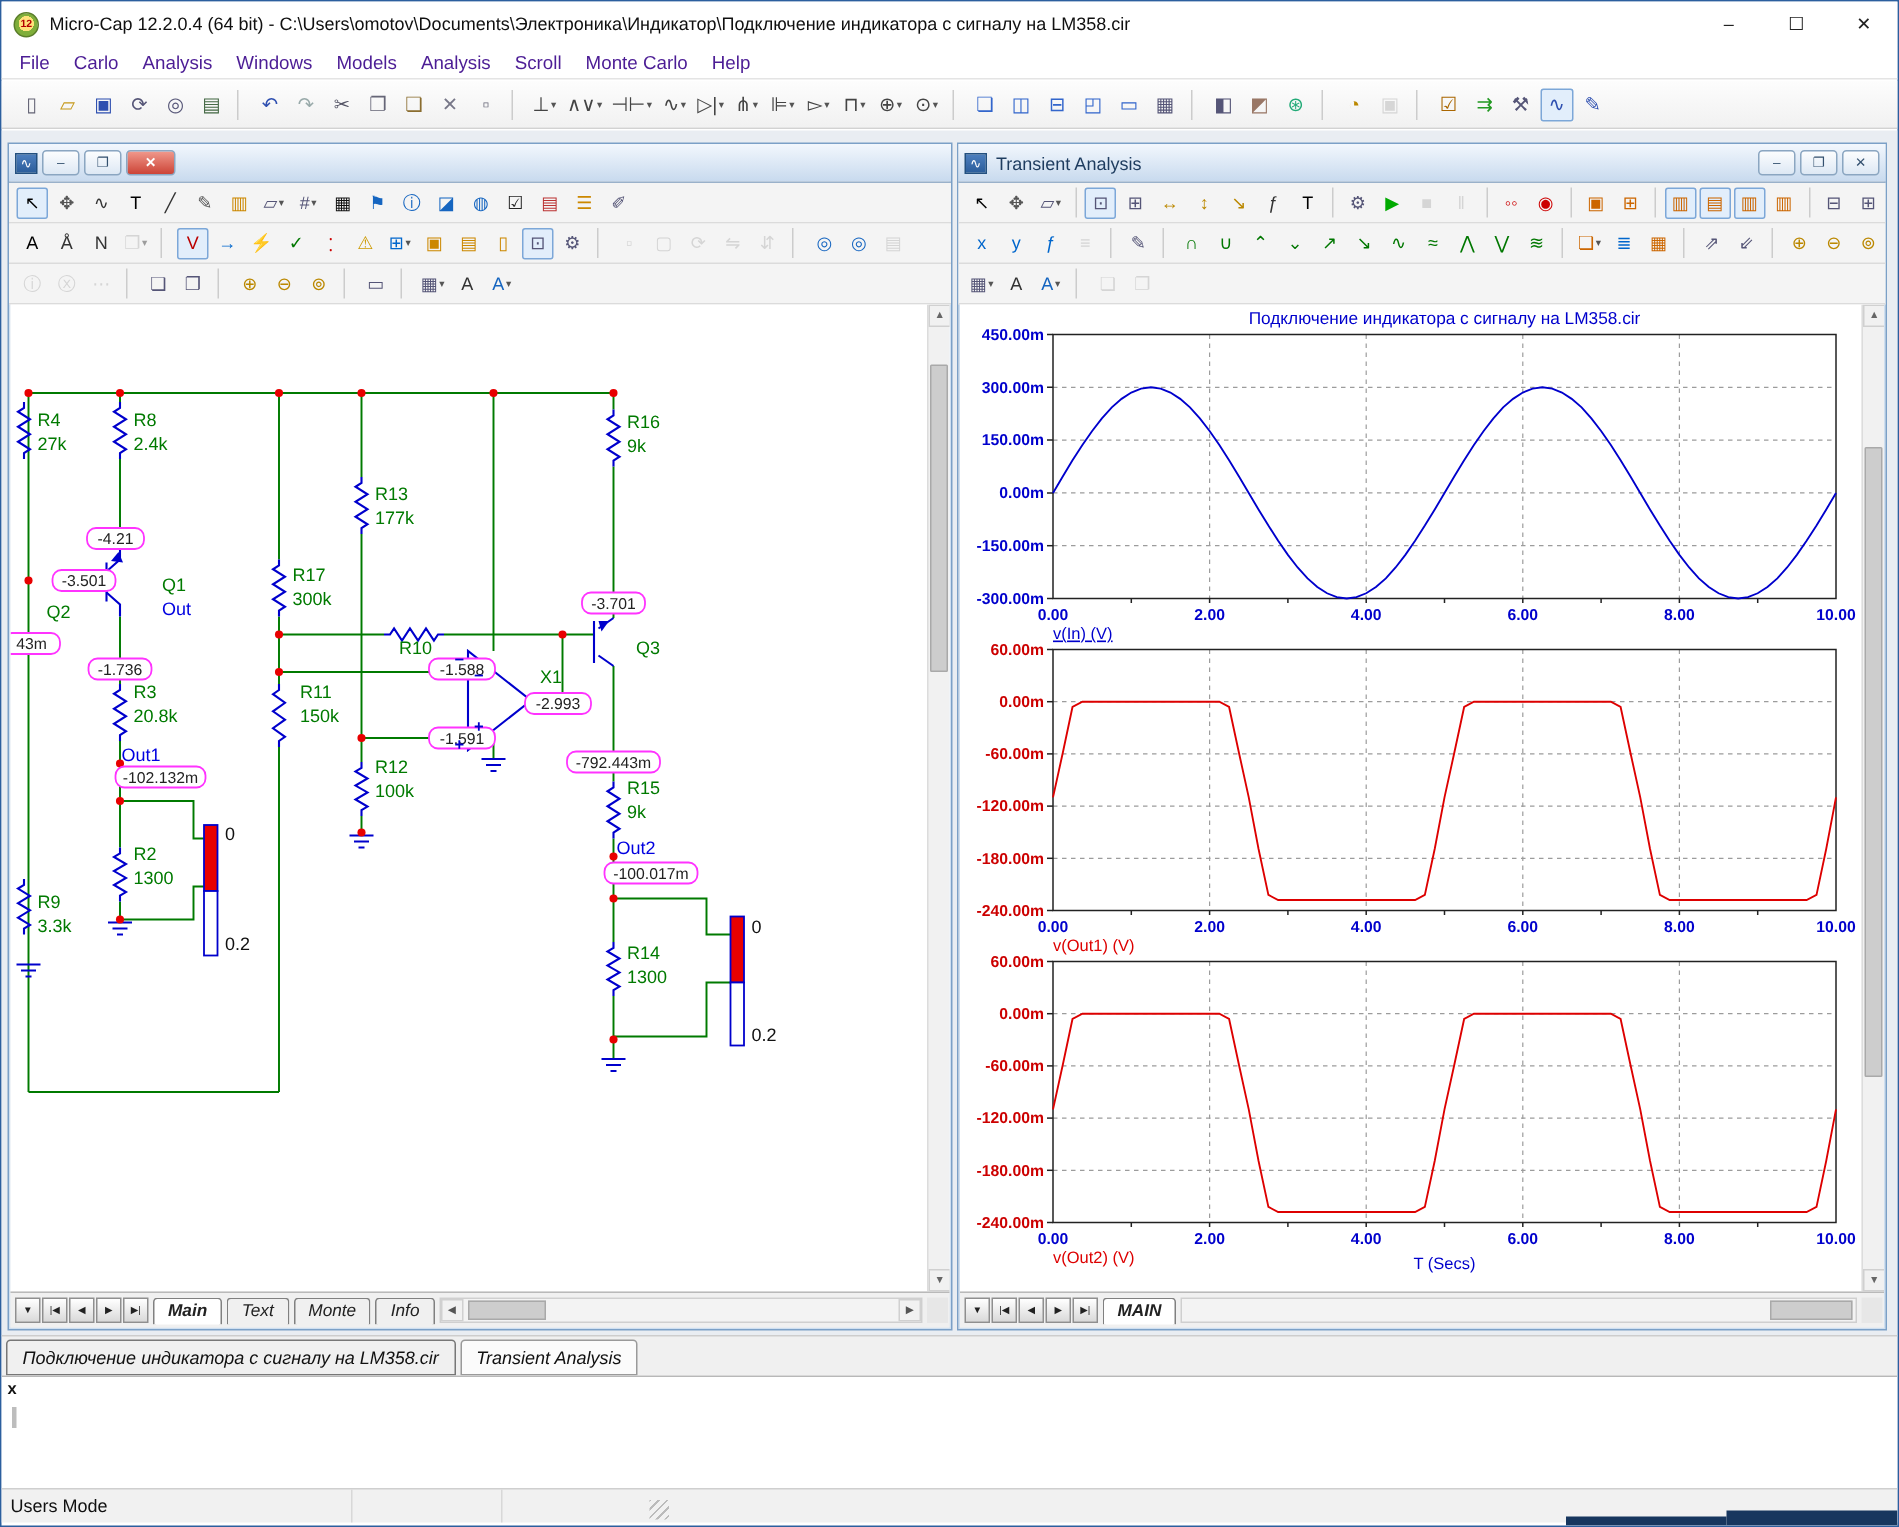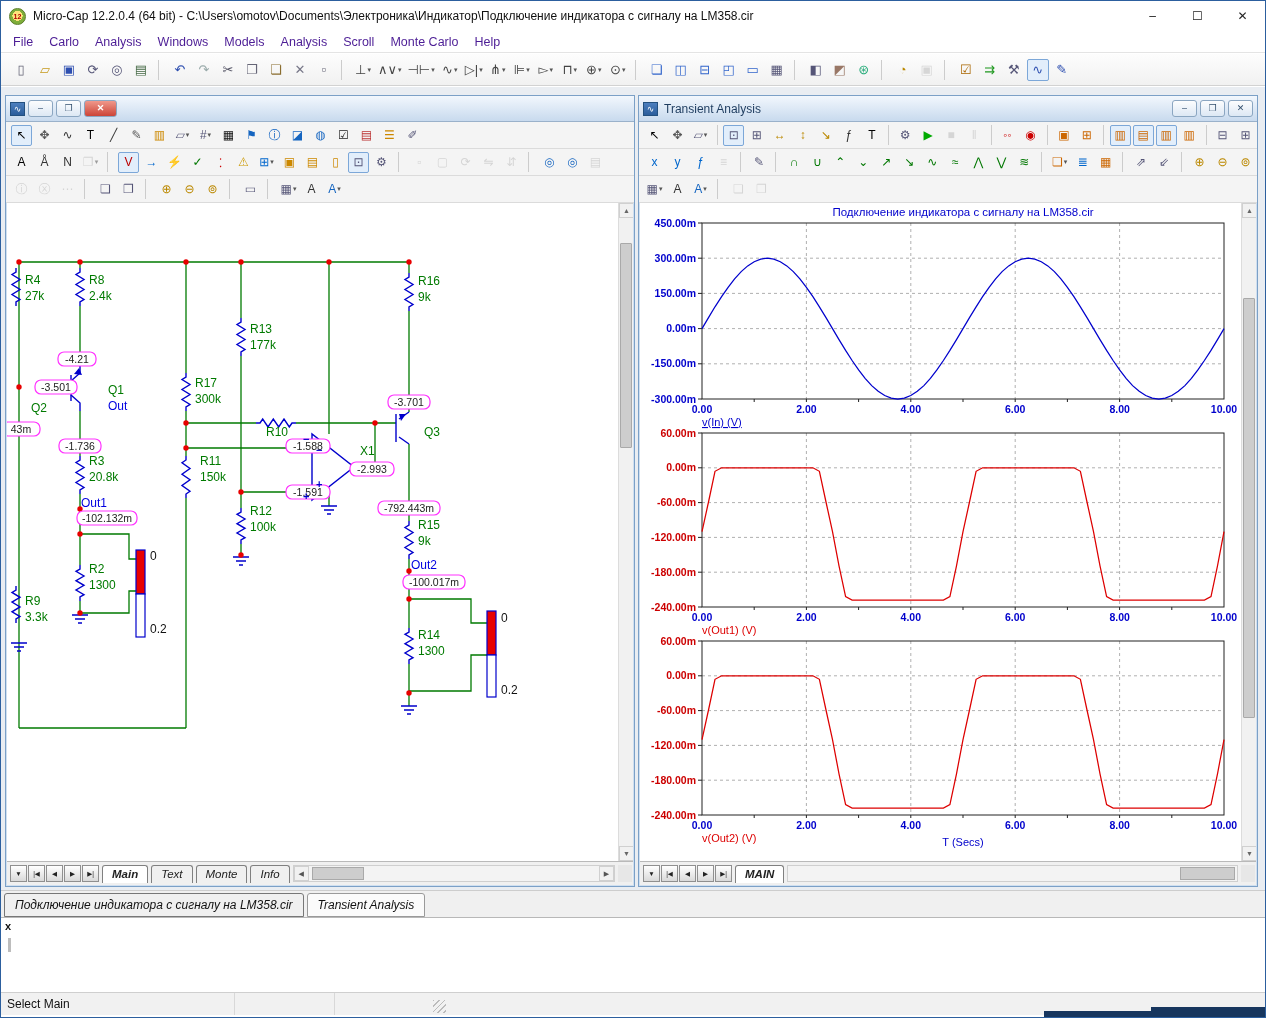--- a/index.html
+++ b/index.html
@@ -968,21 +968,21 @@
     <span class="dtab active"><i>Подключение индикатора с сигналу на LM358.cir</i></span>
       <span class="dtab"><i>Transient Analysis</i></span>
   </div>
 
   <div class="msgpanel">
     <span class="msgx">x</span>
     <span class="msgbar"></span>
   </div>
 
   <div class="statusbar">
-    <span class="scell sc1">Select Main</span>
+    <span class="scell sc1">Users Mode</span>
     <span class="scell sc3"></span>
     <span class="scell sc4">
       <span class="grip"></span>
     </span>
   </div>
 
   <div class="sliver1"></div>
   <div class="sliver2"></div>
 </div>
 

